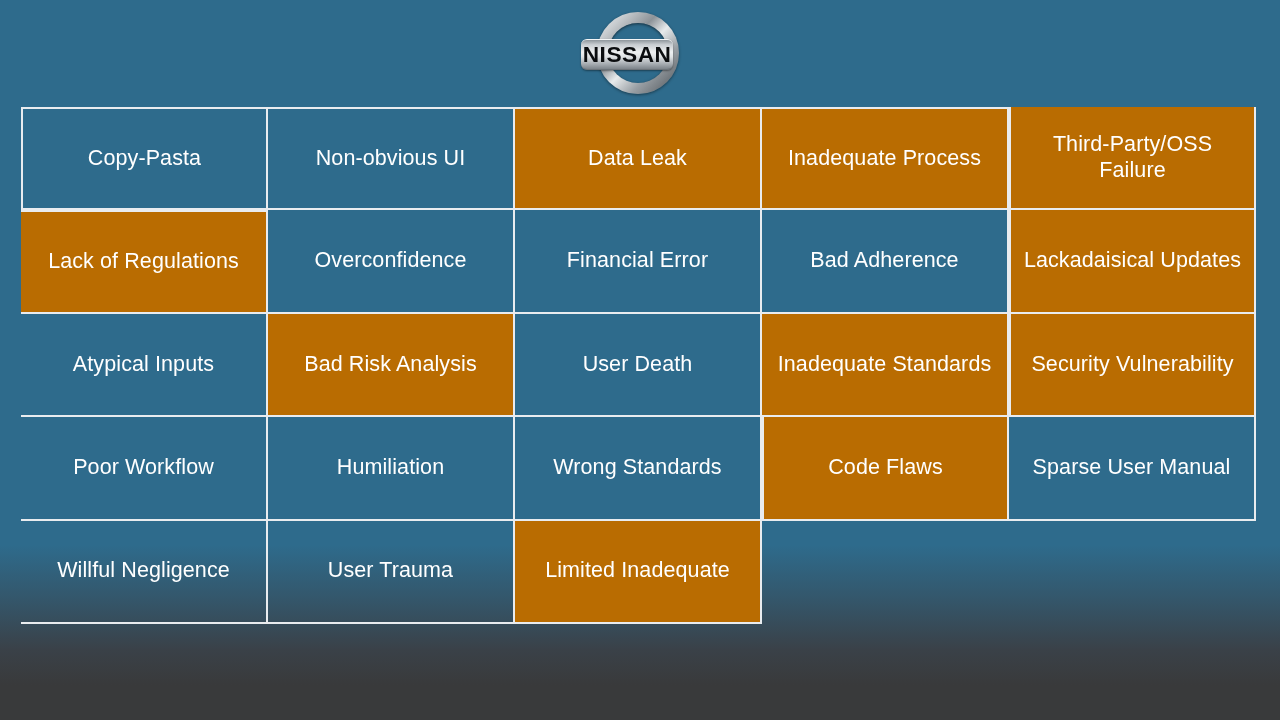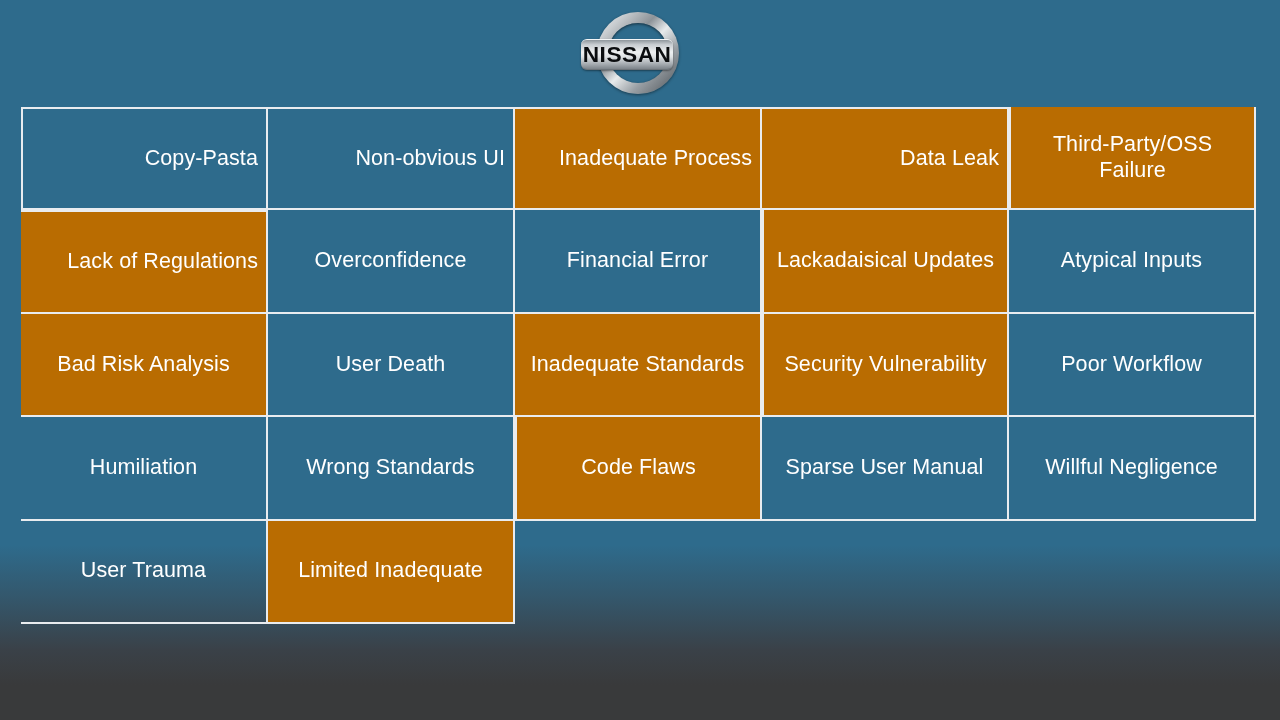--- a/index.html
+++ b/index.html
@@ -106,21 +106,21 @@
     padding: 2px 8px;
     box-sizing: border-box;
     color: #ffffff;
     font-size: 21.5px;
     line-height: 1.2;
     letter-spacing: 0.1px;
     border-right: 2px solid #e9ecef;
     border-bottom: 2px solid #e9ecef;
   }
   .cell.col0 { border-left: 2px solid #e9ecef; }
-  .cell.row0 { border-top: 2px solid #e9ecef; justify-content: flex-end; }
+  .cell.row0 { border-top: 2px solid #e9ecef; }
 
   .cell.orange { background-color: #B96C01; }
   .cell.blue   { background-color: transparent; }
 
   .cell-label {
     display: block;
     max-width: 100%;
     word-wrap: break-word;
   }
 </style>
@@ -138,38 +138,41 @@
     </div>
   </div>
 
   <div id="matrix">
       <div class="cell blue col0 row0">
         <span class="cell-label">Copy-Pasta</span>
       </div>
       <div class="cell blue col1 row0">
         <span class="cell-label">Non-obvious UI</span>
       </div>
+      <div class="cell orange col3 row0">
+        <span class="cell-label">Data Leak</span>
+      </div>
       <div class="cell orange col2 row0">
         <span class="cell-label">Inadequate Process</span>
       </div>
-      <div class="cell orange col3 row0">
-        <span class="cell-label">Data Leak</span>
-      </div>
       <div class="cell orange col0 row1">
         <span class="cell-label">Third-Party/OSS Failure</span>
       </div>
       <div class="cell orange col4 row0">
         <span class="cell-label">Lack of Regulations</span>
       </div>
       <div class="cell blue col2 row1">
         <span class="cell-label">Overconfidence</span>
       </div>
       <div class="cell blue col3 row1">
         <span class="cell-label">Financial Error</span>
       </div>
+      <div class="cell blue col4 row1">
+        <span class="cell-label">Bad Adherence</span>
+      </div>
       <div class="cell orange col0 row2">
         <span class="cell-label">Lackadaisical Updates</span>
       </div>
       <div class="cell blue col1 row2">
         <span class="cell-label">Atypical Inputs</span>
       </div>
       <div class="cell orange col2 row2">
         <span class="cell-label">Bad Risk Analysis</span>
       </div>
       <div class="cell blue col3 row2">

